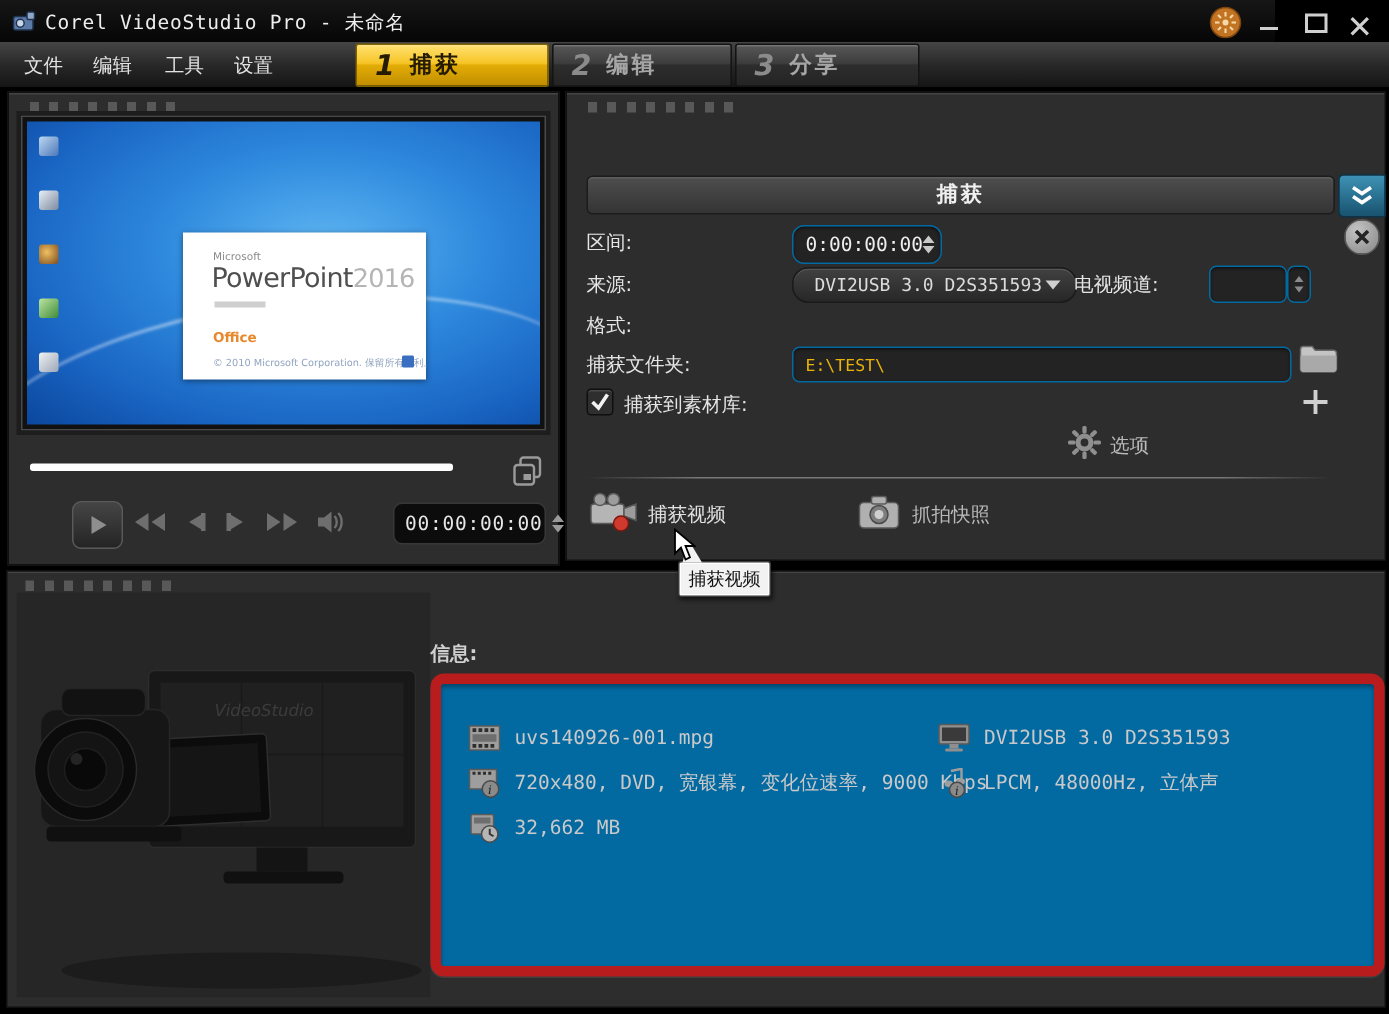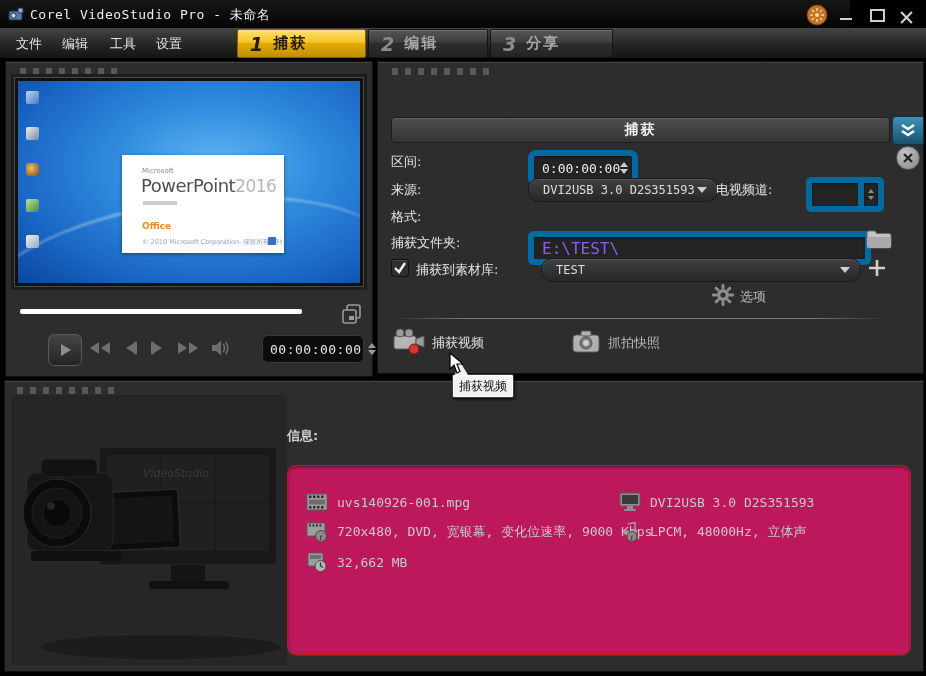--- a/index.html
+++ b/index.html
@@ -85,41 +85,41 @@
                display:flex;align-items:center;justify-content:center;}
   #close-btn{left:518px;top:84px;width:22px;height:22px;border-radius:50%;
              background:radial-gradient(circle at 35% 30%,#c4c4c4,#868686);
              border:1px solid #555;display:flex;align-items:center;justify-content:center;}
   .frm-label{color:#e5e5e5;font-size:13px;}
   .pill{background:linear-gradient(180deg,#414141,#272727);border:1px solid #1a1a1a;
         box-shadow:inset 0 1px 0 #555;border-radius:11px;display:flex;align-items:center;}
   .pill .val{color:#dcdcdc;font-size:12px;margin-left:14px;flex:1;}
   .dd-arrow{width:0;height:0;border-left:5px solid transparent;border-right:5px solid transparent;
             border-top:6px solid #cfcfcf;margin-right:10px;}
-  .inputbox{background:#232323;border:6px solid #0369a1;border-radius:5px;
+  .inputbox{background:#232323;border:1px solid #0369a1;border-radius:5px;
             box-shadow:inset 0 1px 2px #111;display:flex;align-items:center;}
-  .inputbox .val{color:#8b5cf6;font-size:16px;margin-left:8px;}
+  .inputbox .val{color:#eab308;font-size:11px;margin-left:8px;}
   #opt-divider{left:13px;top:256px;width:497px;height:1px;
                background:linear-gradient(90deg,rgba(120,120,120,0),#787878 15%,#787878 85%,rgba(120,120,120,0));}
   .act-label{color:#e0e0e0;font-size:13px;}
   .act-label.dim{color:#b9b9b9;}
 
   
   #tooltip{left:452px;top:374px;width:60px;height:22px;background:#f2f2f2;border:1px solid #3c3c3c;
            box-shadow:inset 0 0 0 1px #fff,1px 2px 3px rgba(0,0,0,.6);border-radius:2px;
            display:flex;align-items:center;justify-content:center;z-index:50;}
   #tooltip span{color:#111;font-size:12px;}
   #tooltip-tail{left:455px;top:360px;width:0;height:0;z-index:51;
                 border-left:4px solid transparent;border-right:9px solid transparent;border-bottom:15px solid #f2f2f2;}
   #cursor{left:449px;top:352px;z-index:52;}
 
   
   #info-label{left:282px;top:46px;color:#cfcfcf;font-size:13px;font-weight:bold;}
-  #info-box{left:282px;top:68px;width:622px;height:188px;background:#be185d;border:1px solid #b91c1c;
-            border-radius:9px;box-shadow:0 1px 0 #3f3f3f,inset 0 2px 3px rgba(0,0,0,.35);margin-top:16px;}
+  #info-box{left:282px;top:68px;width:622px;height:188px;background:#0369a1;border:7px solid #b91c1c;
+            border-radius:9px;box-shadow:0 1px 0 #3f3f3f,inset 0 2px 3px rgba(0,0,0,.35);}
   .info-row{position:absolute;display:flex;align-items:center;gap:9px;}
   .info-text{color:#c9c9c9;font-size:13px;}
   .iicon{width:22px;height:20px;flex:0 0 auto;}
 </style>
 </head>
 <body>
 
 <div id="app">
 
   <div id="titlebar" class="abs">
@@ -298,24 +298,20 @@
       <path d="M2 6c0-1 .7-2 1.8-2h6l2 2.5H24c1 0 2 .9 2 2V19c0 1-.9 2-2 2H4c-1.1 0-2-.9-2-2z" fill="#c4c4c4" stroke="#6a6a6a"></path>
       <path d="M2 10h24v9c0 1-.9 2-2 2H4c-1.1 0-2-.9-2-2z" fill="#a9a9a9"></path>
     </svg>
 
     <div class="abs" style="left:13px;top:197px;width:16px;height:16px;background:#2e2e2e;border:1px solid #0f0f0f;border-radius:3px;box-shadow:inset 0 1px 0 #4a4a4a">
       <svg width="16" height="16" viewBox="0 0 16 16">
           <path d="M3 8l4 4 6-9" stroke="#f2f2f2" stroke-width="2.4" fill="none"></path>
         </svg>
     </div>
     <span class="abs frm-label" style="left:38px;top:199px">捕获到素材库:</span>
-    <div class="abs pill mono" style="left:163px;top:196px;width:318px;height:22px">
-      <span class="val">TEST</span>
-      <div class="dd-arrow"></div>
-    </div>
     <svg class="abs" style="left:488px;top:195px" width="22" height="22" viewBox="0 0 22 22">
       <path d="M11 3v16M3 11h16" stroke="#cfcfcf" stroke-width="2.6"></path>
     </svg>
 
     <svg class="abs" style="left:334px;top:222px" width="22" height="22" viewBox="0 0 22 22">
       <g fill="#8f8f8f">
         <circle cx="11" cy="11" r="6"></circle>
         <g>
           <rect x="9.6" y="0" width="2.8" height="5" rx="1"></rect>
             <rect x="9.6" y="17" width="2.8" height="5" rx="1"></rect>

